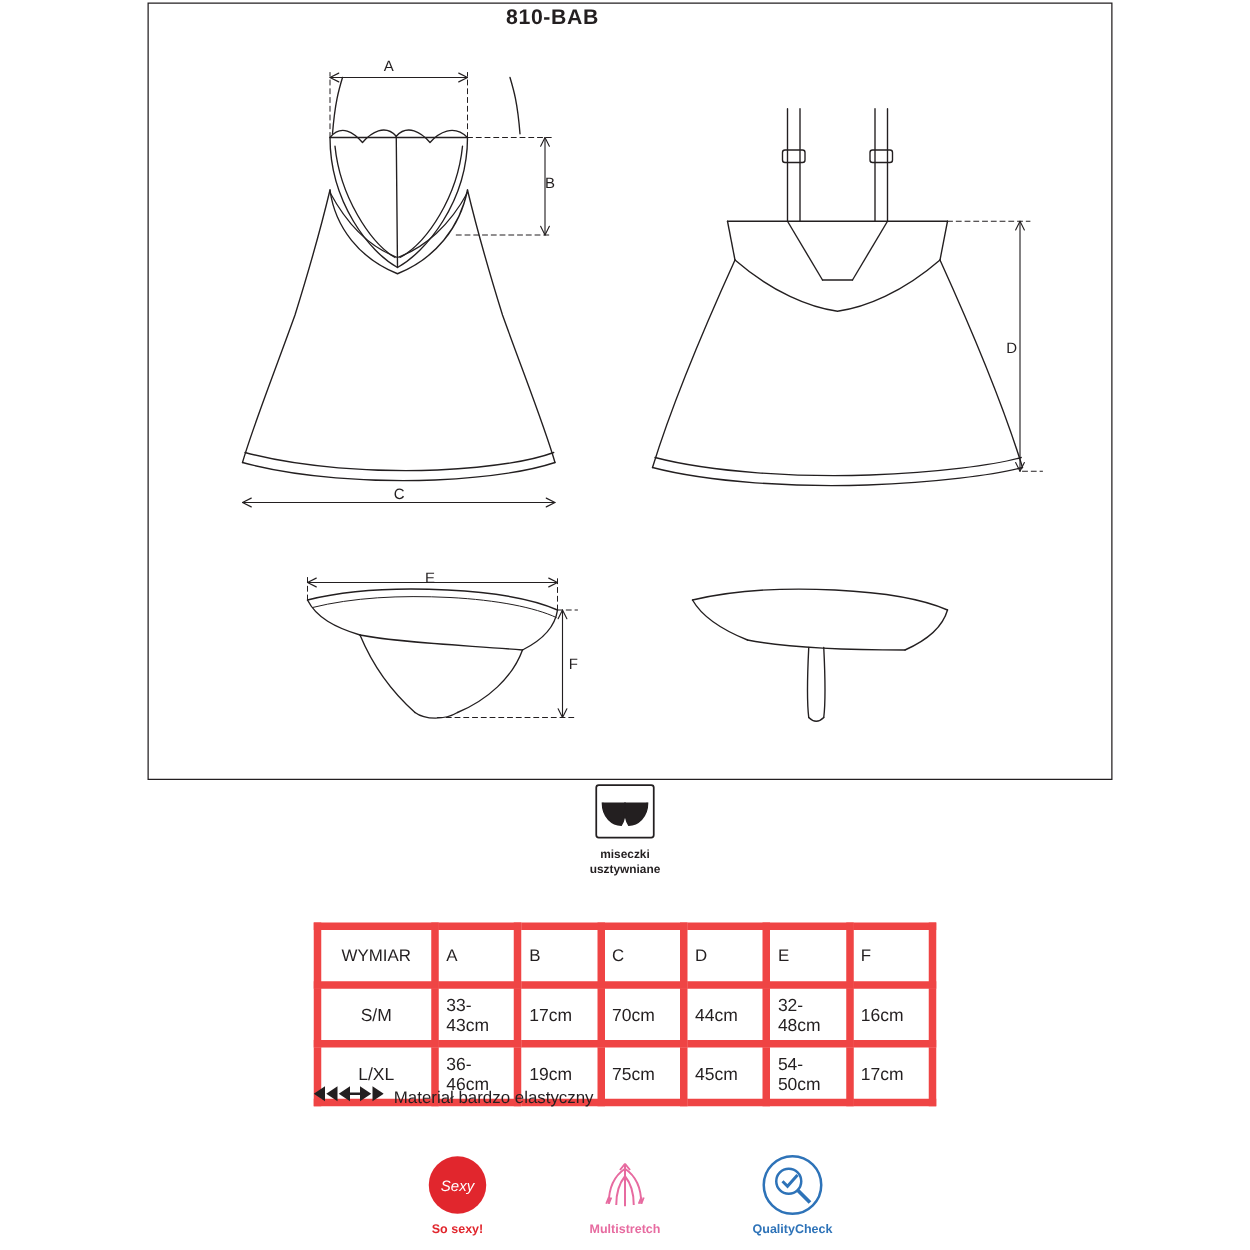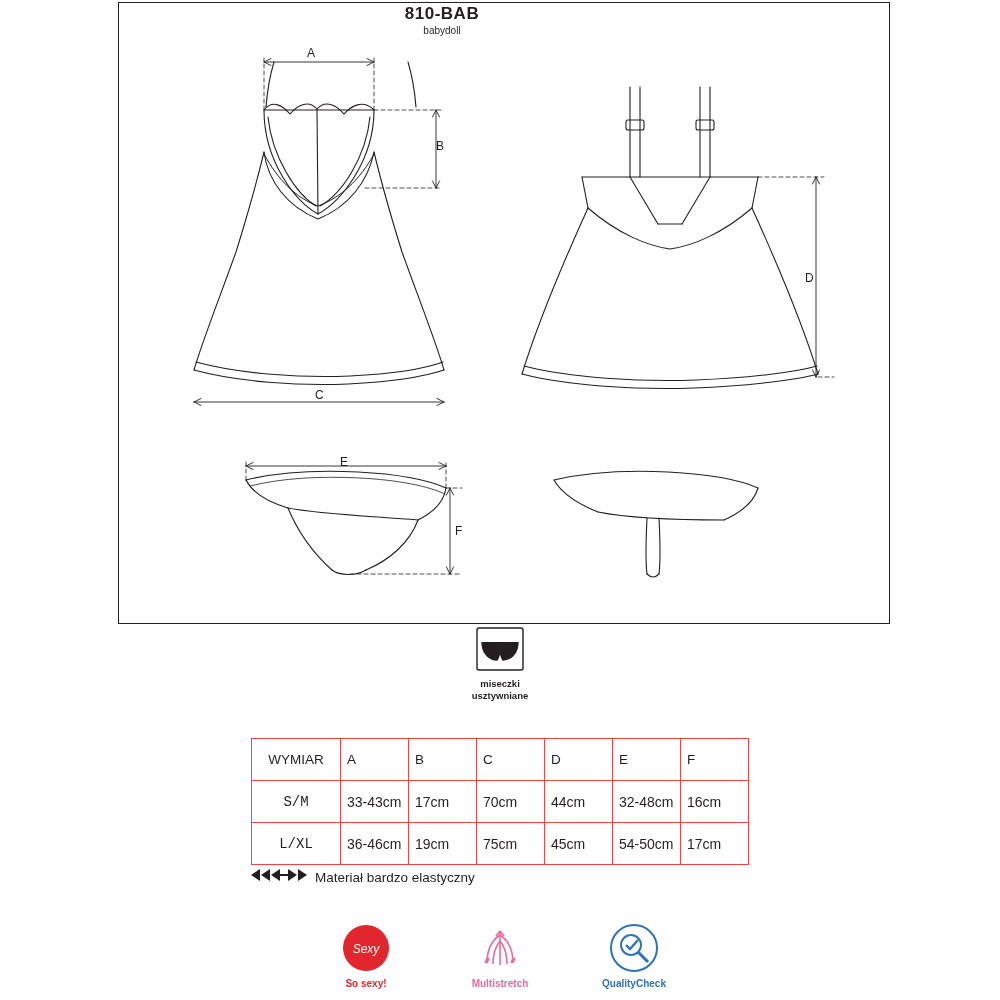--- a/index.html
+++ b/index.html
@@ -87,40 +87,39 @@
     left: 251px;
     top: 738px;
     width: 498px;
   }
   table.sizes {
     border-collapse: collapse;
     width: 498px;
     table-layout: fixed;
   }
   table.sizes td, table.sizes th {
-    border: 1px solid #ef4444;
+    border: 6px solid #ef4444;
     height: 41px;
     font-size: 14px;
     font-weight: normal;
     padding: 0 6px;
     text-align: left;
   }
   table.sizes .col-label {
     width: 76px;
     text-align: center;
   }
   table.sizes thead td {
     font-size: 13.5px;
   }
   table.sizes thead td.col-label {
     font-size: 13.5px;
   }
   table.sizes tbody td.col-label {
     text-align: center;
-    font-family: Liberation Mono, monospace;
   }
   
   .elastic {
     position: absolute;
     left: 251px;
     top: 868px;
     display: flex;
     align-items: center;
     gap: 8px;
   }
@@ -156,21 +155,20 @@
   .badge-multistretch .badge-label { color: #e76ba0; text-align: center; }
   .badge-quality .badge-label { color: #2e73b8; }
 </style>
 </head>
 <body>
 
 <div class="page">
 
   <div class="header">
     <div class="title">810-BAB</div>
-    <div class="subtitle">babydoll</div>
   </div>
 
   <div class="drawing-box"></div>
 
   <svg class="drawing-svg" width="772" height="622" viewBox="0 0 772 622">
     <g fill="none" stroke="#231f20" stroke-width="1.1" stroke-linejoin="round" stroke-linecap="round">
 
       <path d="M148 105 C150 80, 153 70, 156 60"></path>
       <path d="M298 105 C296 80, 293 70, 290 60"></path>
 

